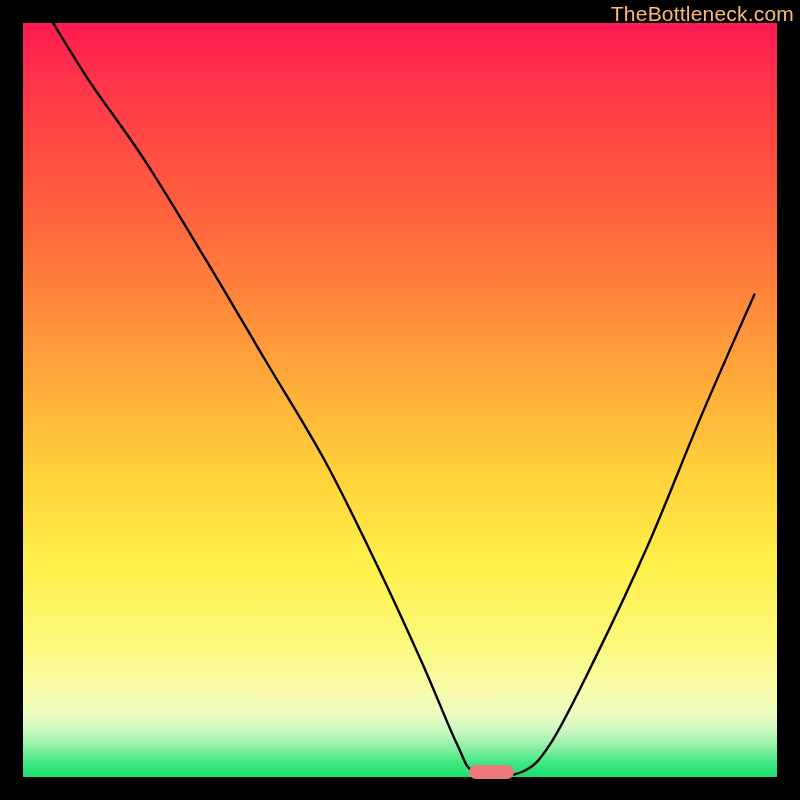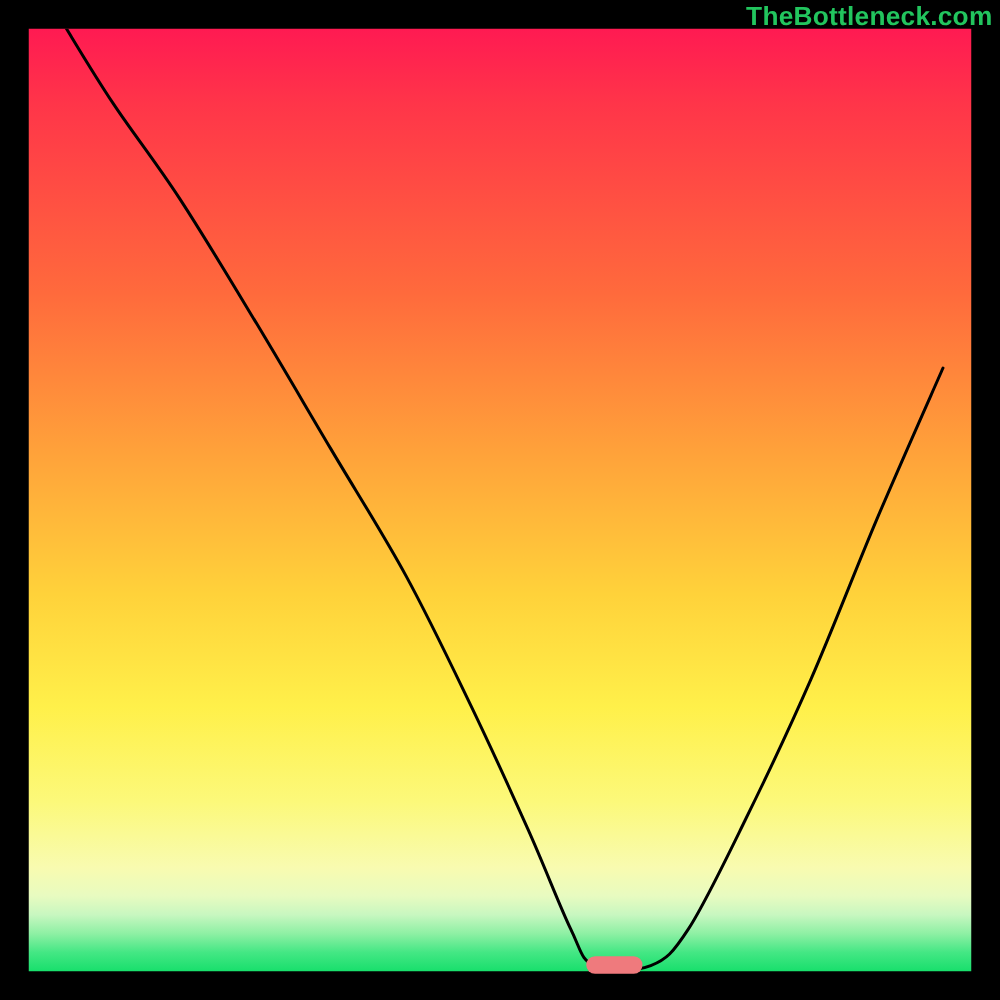--- a/index.html
+++ b/index.html
@@ -38,23 +38,23 @@
       #c8f7c0 94%,
       #8ef0a4 96%,
       #44e784 98%,
       #18df6c 100%
     );
   }
   .watermark {
     position: absolute;
     top: 2px;
     right: 6px;
-    color: #22c55e;
+    color: #fdba74;
     font-size: 21px;
-    font-weight: 700;
+    font-weight: 400;
     letter-spacing: 0.2px;
     user-select: none;
   }
   svg.curve {
     position: absolute;
     left: 0;
     top: 0;
     width: 754px;
     height: 754px;
   }

